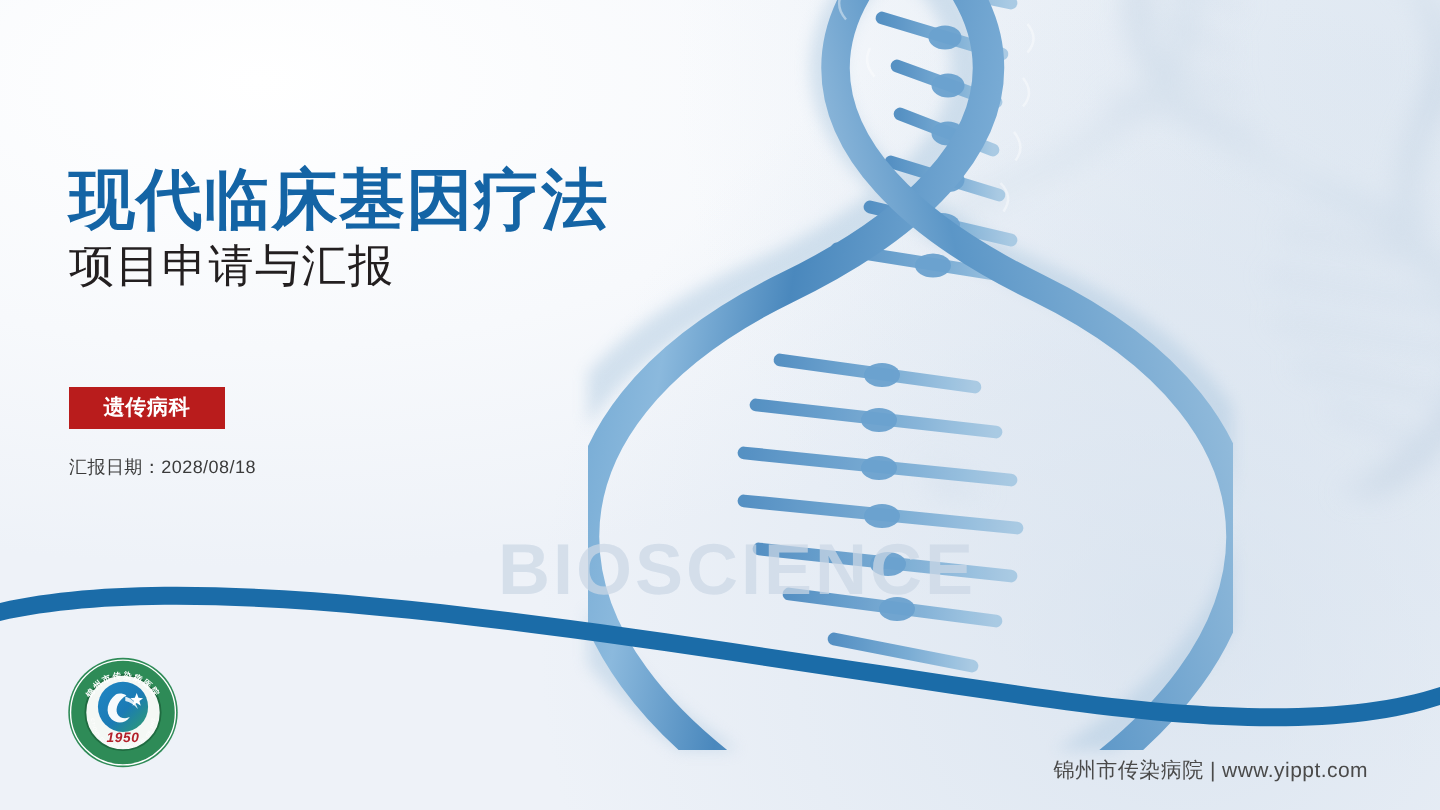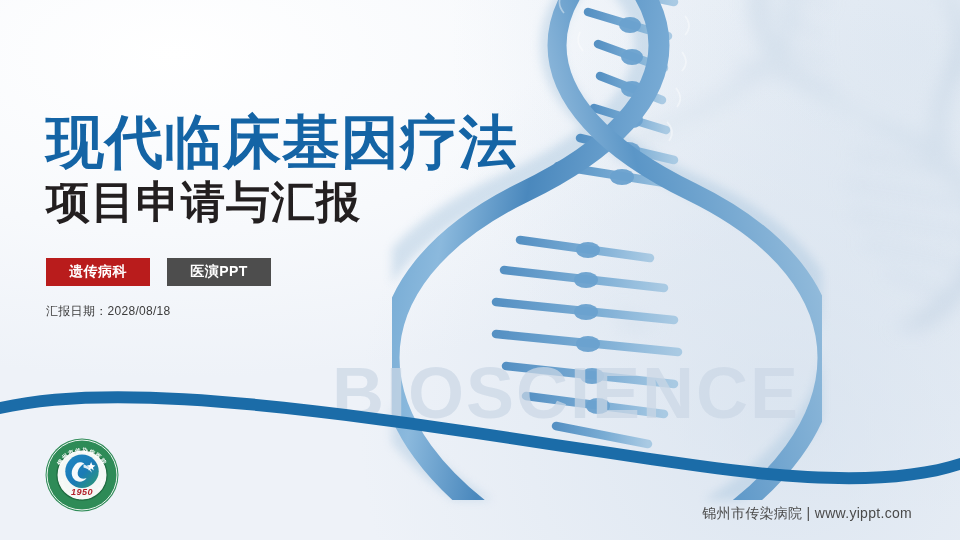--- a/index.html
+++ b/index.html
@@ -63,21 +63,21 @@
     height: 560px;
     filter: blur(5px);
     opacity: .45;
   }
 
   
   .watermark {
     position: absolute;
     left: 332px;
     top: 357px;
-    font-size: 72px;
+    font-size: 48px;
     font-weight: 700;
     letter-spacing: 2px;
     line-height: 1;
     color: #ccd8e6;
     opacity: .72;
     white-space: nowrap;
     user-select: none;
   }
 
   
@@ -90,31 +90,31 @@
   }
 
   
   .title-block {
     position: absolute;
     left: 46px;
     top: 108px;
     width: 470px;
   }
   .title-line1 {
-    font-size: 58px;
+    font-size: 44px;
     font-weight: 700;
     letter-spacing: 1px;
     line-height: 1.18;
     color: #1464A5;
     margin: 0;
     white-space: nowrap;
   }
   .title-line2 {
-    font-size: 44px;
-    font-weight: 700;
+    font-size: 30px;
+    font-weight: 400;
     letter-spacing: 1px;
     line-height: 1.18;
     color: #231f20;
     margin: 0;
     white-space: nowrap;
   }
 
   
   .badge-row {
     position: absolute;
@@ -292,21 +292,20 @@
 
   <div class="watermark">BIOSCIENCE</div>
 
   <div class="title-block">
     <div class="title-line1">现代临床基因疗法</div>
     <div class="title-line2">项目申请与汇报</div>
   </div>
 
   <div class="badge-row">
     <div class="badge badge-blue">遗传病科</div>
-    <div class="badge badge-gray">医演PPT</div>
   </div>
 
   <div class="date-line">汇报日期：2028/08/18</div>
 
   <svg class="wave" viewBox="0 0 960 210" preserveAspectRatio="none">
     <path d="M0 72 C 150 38, 430 92, 700 130 C 820 147, 905 146, 960 128
              L 960 140 C 905 158, 820 159, 700 142 C 430 104, 150 50, 0 84 Z" fill="#1B6CA8"></path>
   </svg>
 
   <svg class="logo" viewBox="0 0 100 100">

